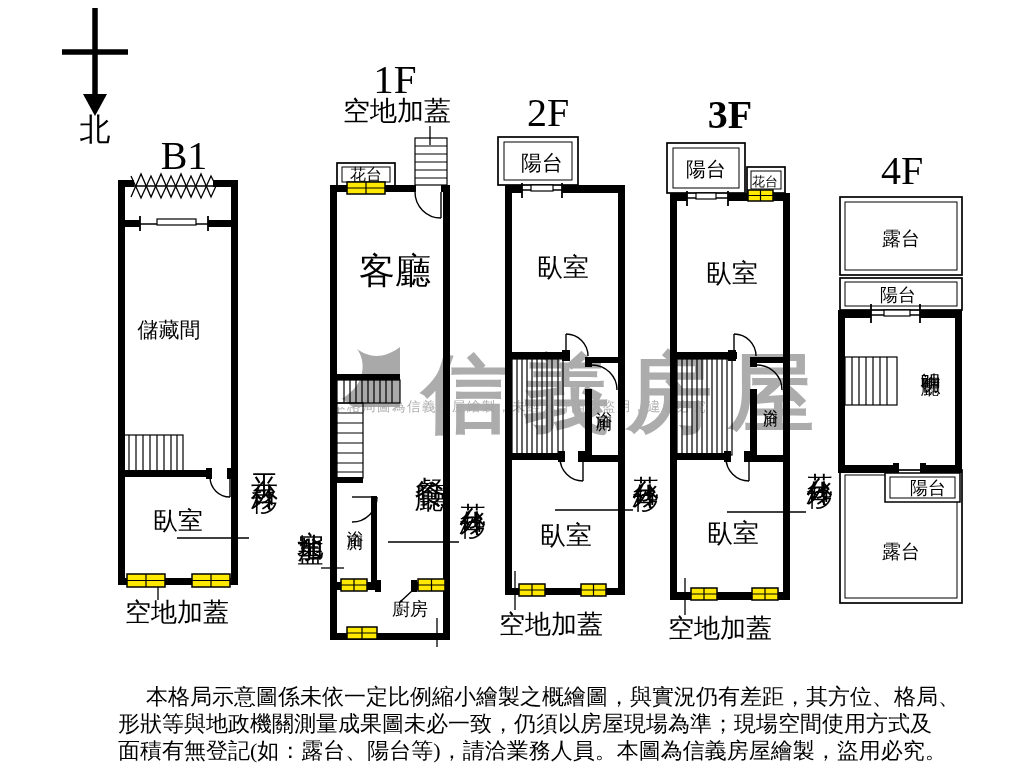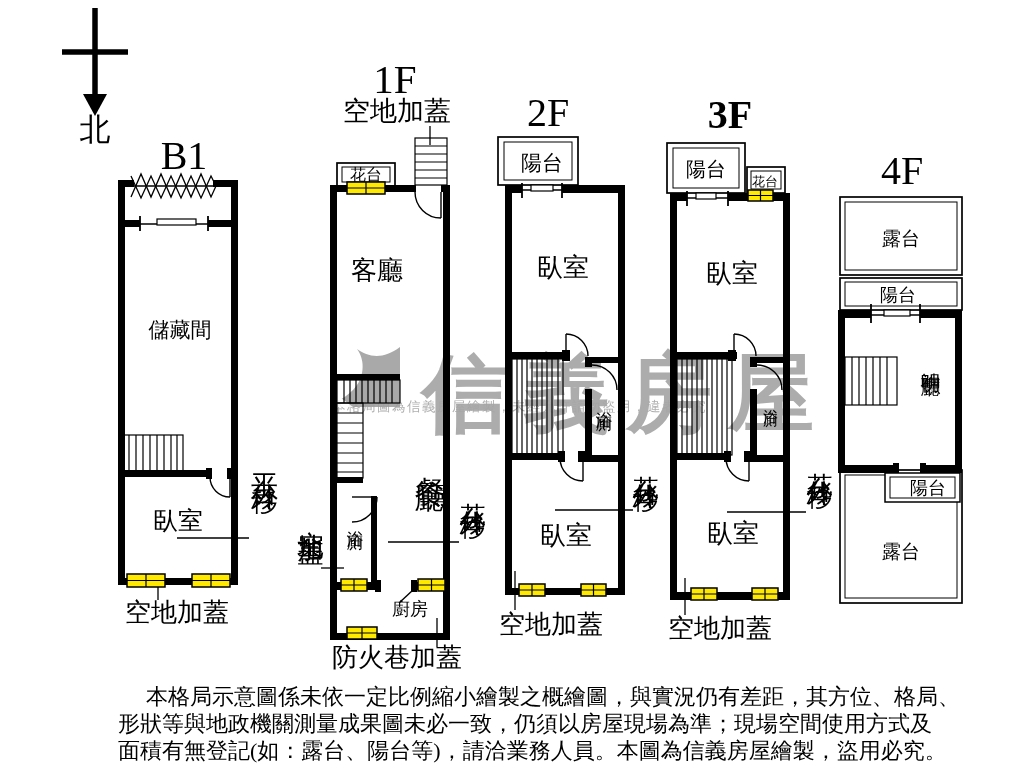--- a/index.html
+++ b/index.html
@@ -306,34 +306,33 @@
   </svg>
 
   <div class="lbl" style="left:95px;top:129px;font-size:31px;">北</div>
 
   <div class="lbl title" style="left:184px;top:156px;">B1</div>
   <div class="lbl title" style="left:395px;top:79px;font-size:41px;">1F</div>
   <div class="lbl title" style="left:548px;top:113px;">2F</div>
   <div class="lbl title" style="left:730px;top:115px;font-weight:bold;">3F</div>
   <div class="lbl title" style="left:902px;top:171px;">4F</div>
 
-  <div class="lbl" style="left:180px;top:330px;font-size:21px;">儲藏間</div>
+  <div class="lbl" style="left:169px;top:330px;font-size:21px;">儲藏間</div>
   <div class="lbl" style="left:178px;top:520px;font-size:25px;">臥室</div>
   <div class="vlbl" style="left:264px;top:452px;font-size:27px;letter-spacing:5px;">平台外移</div>
   <div class="lbl" style="left:177px;top:613px;font-size:26px;">空地加蓋</div>
 
   <div class="lbl" style="left:397px;top:111px;font-size:27px;">空地加蓋</div>
   <div class="lbl" style="left:366px;top:175px;font-size:16px;">花台</div>
-  <div class="lbl" style="left:377px;top:271px;font-size:26px;">客廳</div>
+  <div class="lbl" style="left:395px;top:271px;font-size:36px;">客廳</div>
   <div class="vlbl" style="left:430px;top:452px;font-size:31px;letter-spacing:3px;">餐廳</div>
   <div class="vlbl" style="left:355px;top:517px;font-size:17px;letter-spacing:2px;">浴廁</div>
   <div class="lbl" style="left:410px;top:609px;font-size:18px;">廚房</div>
   <div class="vlbl" style="left:310px;top:510px;font-size:26px;letter-spacing:3px;">空地加蓋</div>
   <div class="vlbl" style="left:472px;top:482px;font-size:26px;letter-spacing:4px;">花台外移</div>
-  <div class="lbl" style="left:397px;top:658px;font-size:26px;">防火巷加蓋</div>
 
   <div class="lbl" style="left:542px;top:163px;font-size:21px;">陽台</div>
   <div class="lbl" style="left:563px;top:268px;font-size:26px;">臥室</div>
   <div class="vlbl" style="left:604px;top:398px;font-size:17px;letter-spacing:2px;">浴廁</div>
   <div class="lbl" style="left:566px;top:536px;font-size:26px;">臥室</div>
   <div class="vlbl" style="left:645px;top:455px;font-size:26px;letter-spacing:4px;">花台外移</div>
   <div class="lbl" style="left:551px;top:625px;font-size:26px;">空地加蓋</div>
 
   <div class="lbl" style="left:706px;top:169px;font-size:20px;">陽台</div>
   <div class="lbl" style="left:765px;top:181px;font-size:13px;">花台</div>

